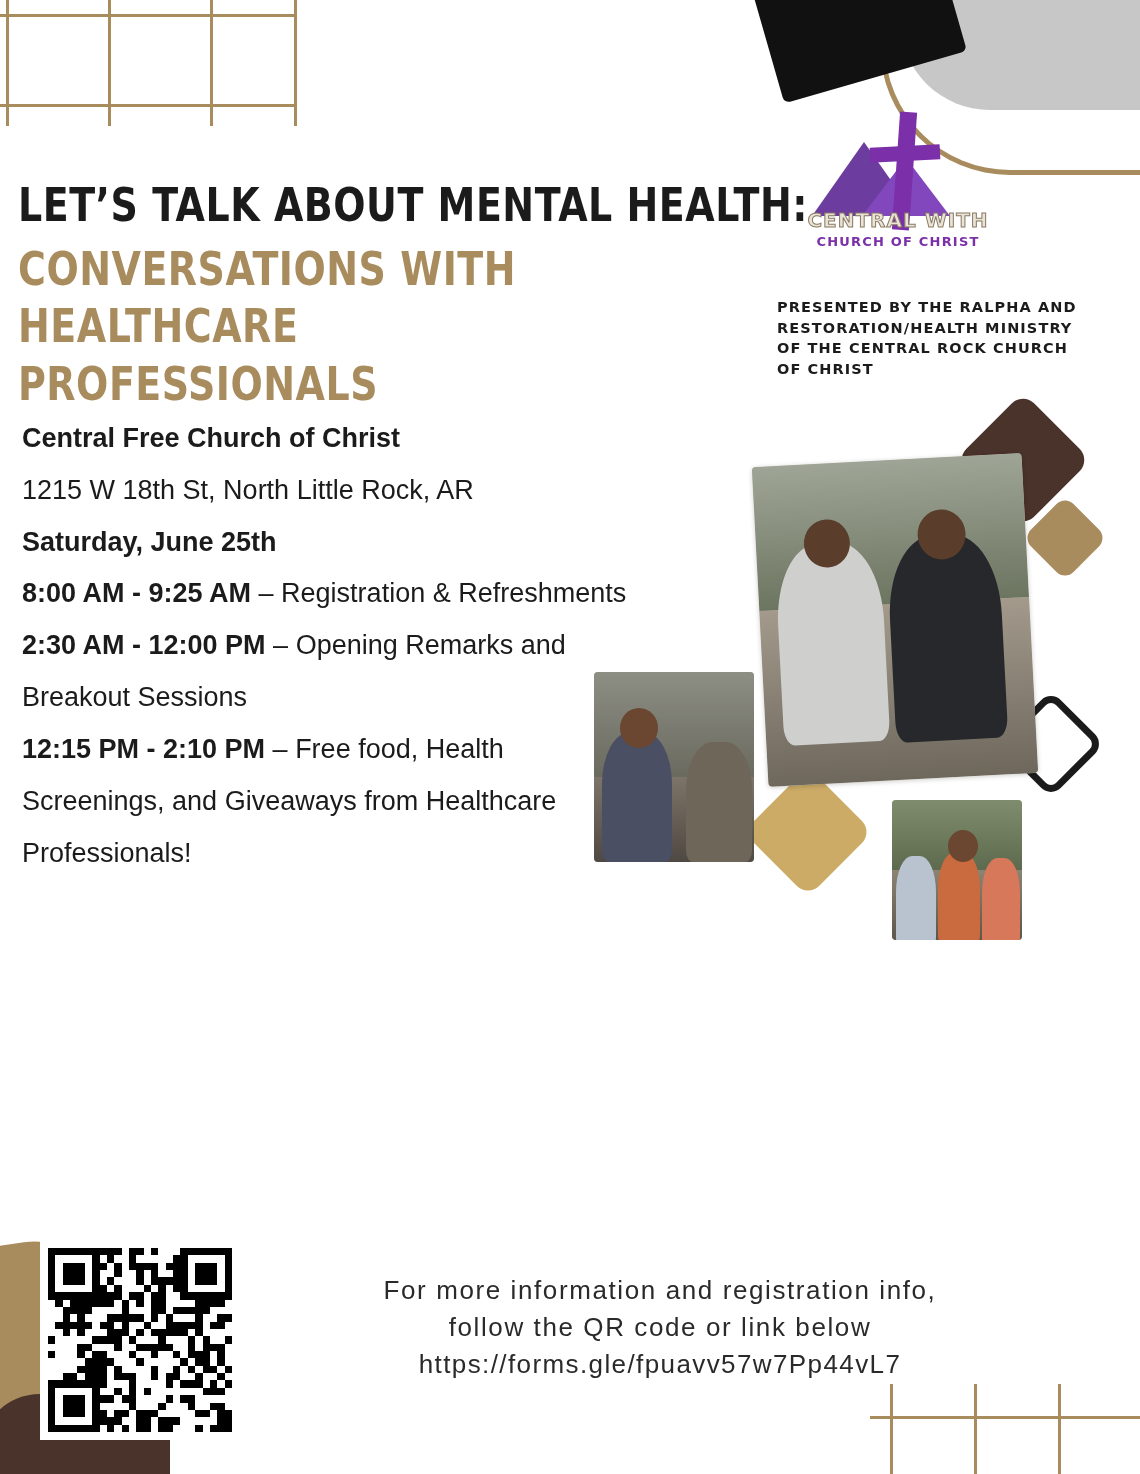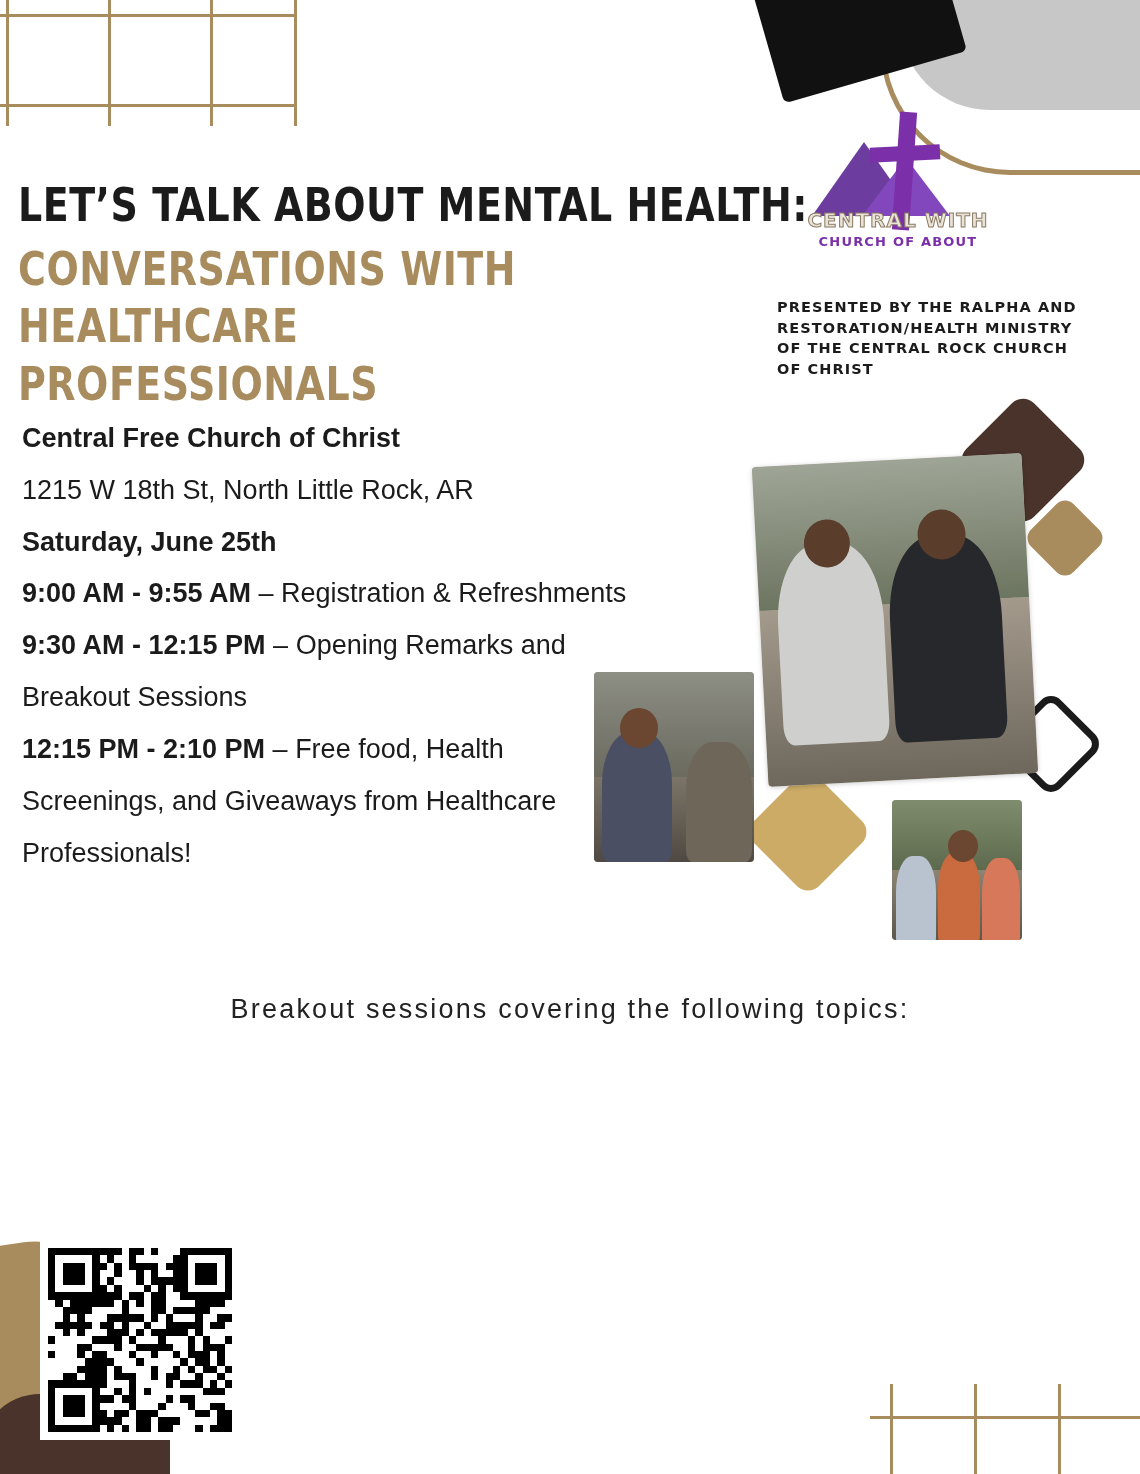--- a/index.html
+++ b/index.html
@@ -419,21 +419,21 @@
     <div class="title-line1">LET’S TALK ABOUT MENTAL HEALTH:</div>
     <div class="title-line2">CONVERSATIONS WITH HEALTHCARE PROFESSIONALS</div>
   </div>
 
   <div class="logo">
     <div class="mountain"></div>
     <div class="mountain2"></div>
     <div class="cross-v"></div>
     <div class="cross-h"></div>
     <div class="lname">CENTRAL WITH</div>
-    <div class="lsub">CHURCH OF ABOUT</div>
+    <div class="lsub">CHURCH OF CHRIST</div>
   </div>
 
   <div class="presented">PRESENTED BY THE RALPHA AND RESTORATION/HEALTH MINISTRY
 OF THE CENTRAL ROCK CHURCH OF CHRIST</div>
 
   <div class="photo photo-main">
     <div class="ph-sky" style="background:linear-gradient(#9fa596,#6c7560);"></div>
     <div class="ph-ground" style="background:linear-gradient(#a39a8c,#6e675c);"></div>
     <div class="ph-fig" style="left:18px; top:80px; width:106px; height:200px; background:#cfd0cd;"></div>
     <div class="ph-fig" style="left:130px; top:78px; width:112px; height:205px; background:#26282c;"></div>
@@ -456,31 +456,30 @@
     <div class="ph-fig" style="left:46px; top:52px; width:42px; height:92px; background:#c96a3f;"></div>
     <div class="ph-fig" style="left:90px; top:58px; width:38px; height:88px; background:#d7785a;"></div>
     <div class="ph-fig" style="left:56px; top:30px; width:30px; height:32px; background:#6b4630; border-radius:50%;"></div>
   </div>
 
   <div class="details">
     <div class="row"><b>Central Free Church of Christ</b></div>
     <div class="row"><span>1215 W 18th St, North Little Rock, AR</span></div>
     <div class="row"><b>Saturday, June 25th</b></div>
     <div class="row">
-      <b>9:00 AM - 9:55 AM</b><span> – </span><span>Registration &amp; Refreshments</span>
+      <b>8:00 AM - 9:25 AM</b><span> – </span><span>Registration &amp; Refreshments</span>
     </div>
     <div class="row">
-      <b>9:30 AM - 12:15 PM</b><span> – </span><span>Opening Remarks and Breakout Sessions</span>
+      <b>2:30 AM - 12:00 PM</b><span> – </span><span>Opening Remarks and Breakout Sessions</span>
     </div>
     <div class="row">
       <b>12:15 PM - 2:10 PM</b><span> – </span><span>Free food, Health Screenings, and Giveaways from Healthcare Professionals!</span>
     </div>
   </div>
 
-  <div class="breakout-heading">Breakout sessions covering the following topics:</div>
 
 
   <div class="qr">
     <div class="qrgrid" id="qrgrid">
         <div></div>
         <div></div>
         <div></div>
         <div></div>
         <div></div>
         <div></div>
@@ -1099,14 +1098,19 @@
         <div style="background: rgb(255, 255, 255);"></div>
         <div style="background: rgb(255, 255, 255);"></div>
         <div></div>
         <div style="background: rgb(255, 255, 255);"></div>
         <div></div>
         <div></div>
         <div></div>
       </div>
   </div>
 
+  <div class="footer-text">
+    <span>For more information and registration info,</span><br>
+    <span>follow the QR code or link below</span>
+    <span class="footer-link">https://forms.gle/fpuavv57w7Pp44vL7</span>
+  </div>
 
 </div>
 
 </body></html>

